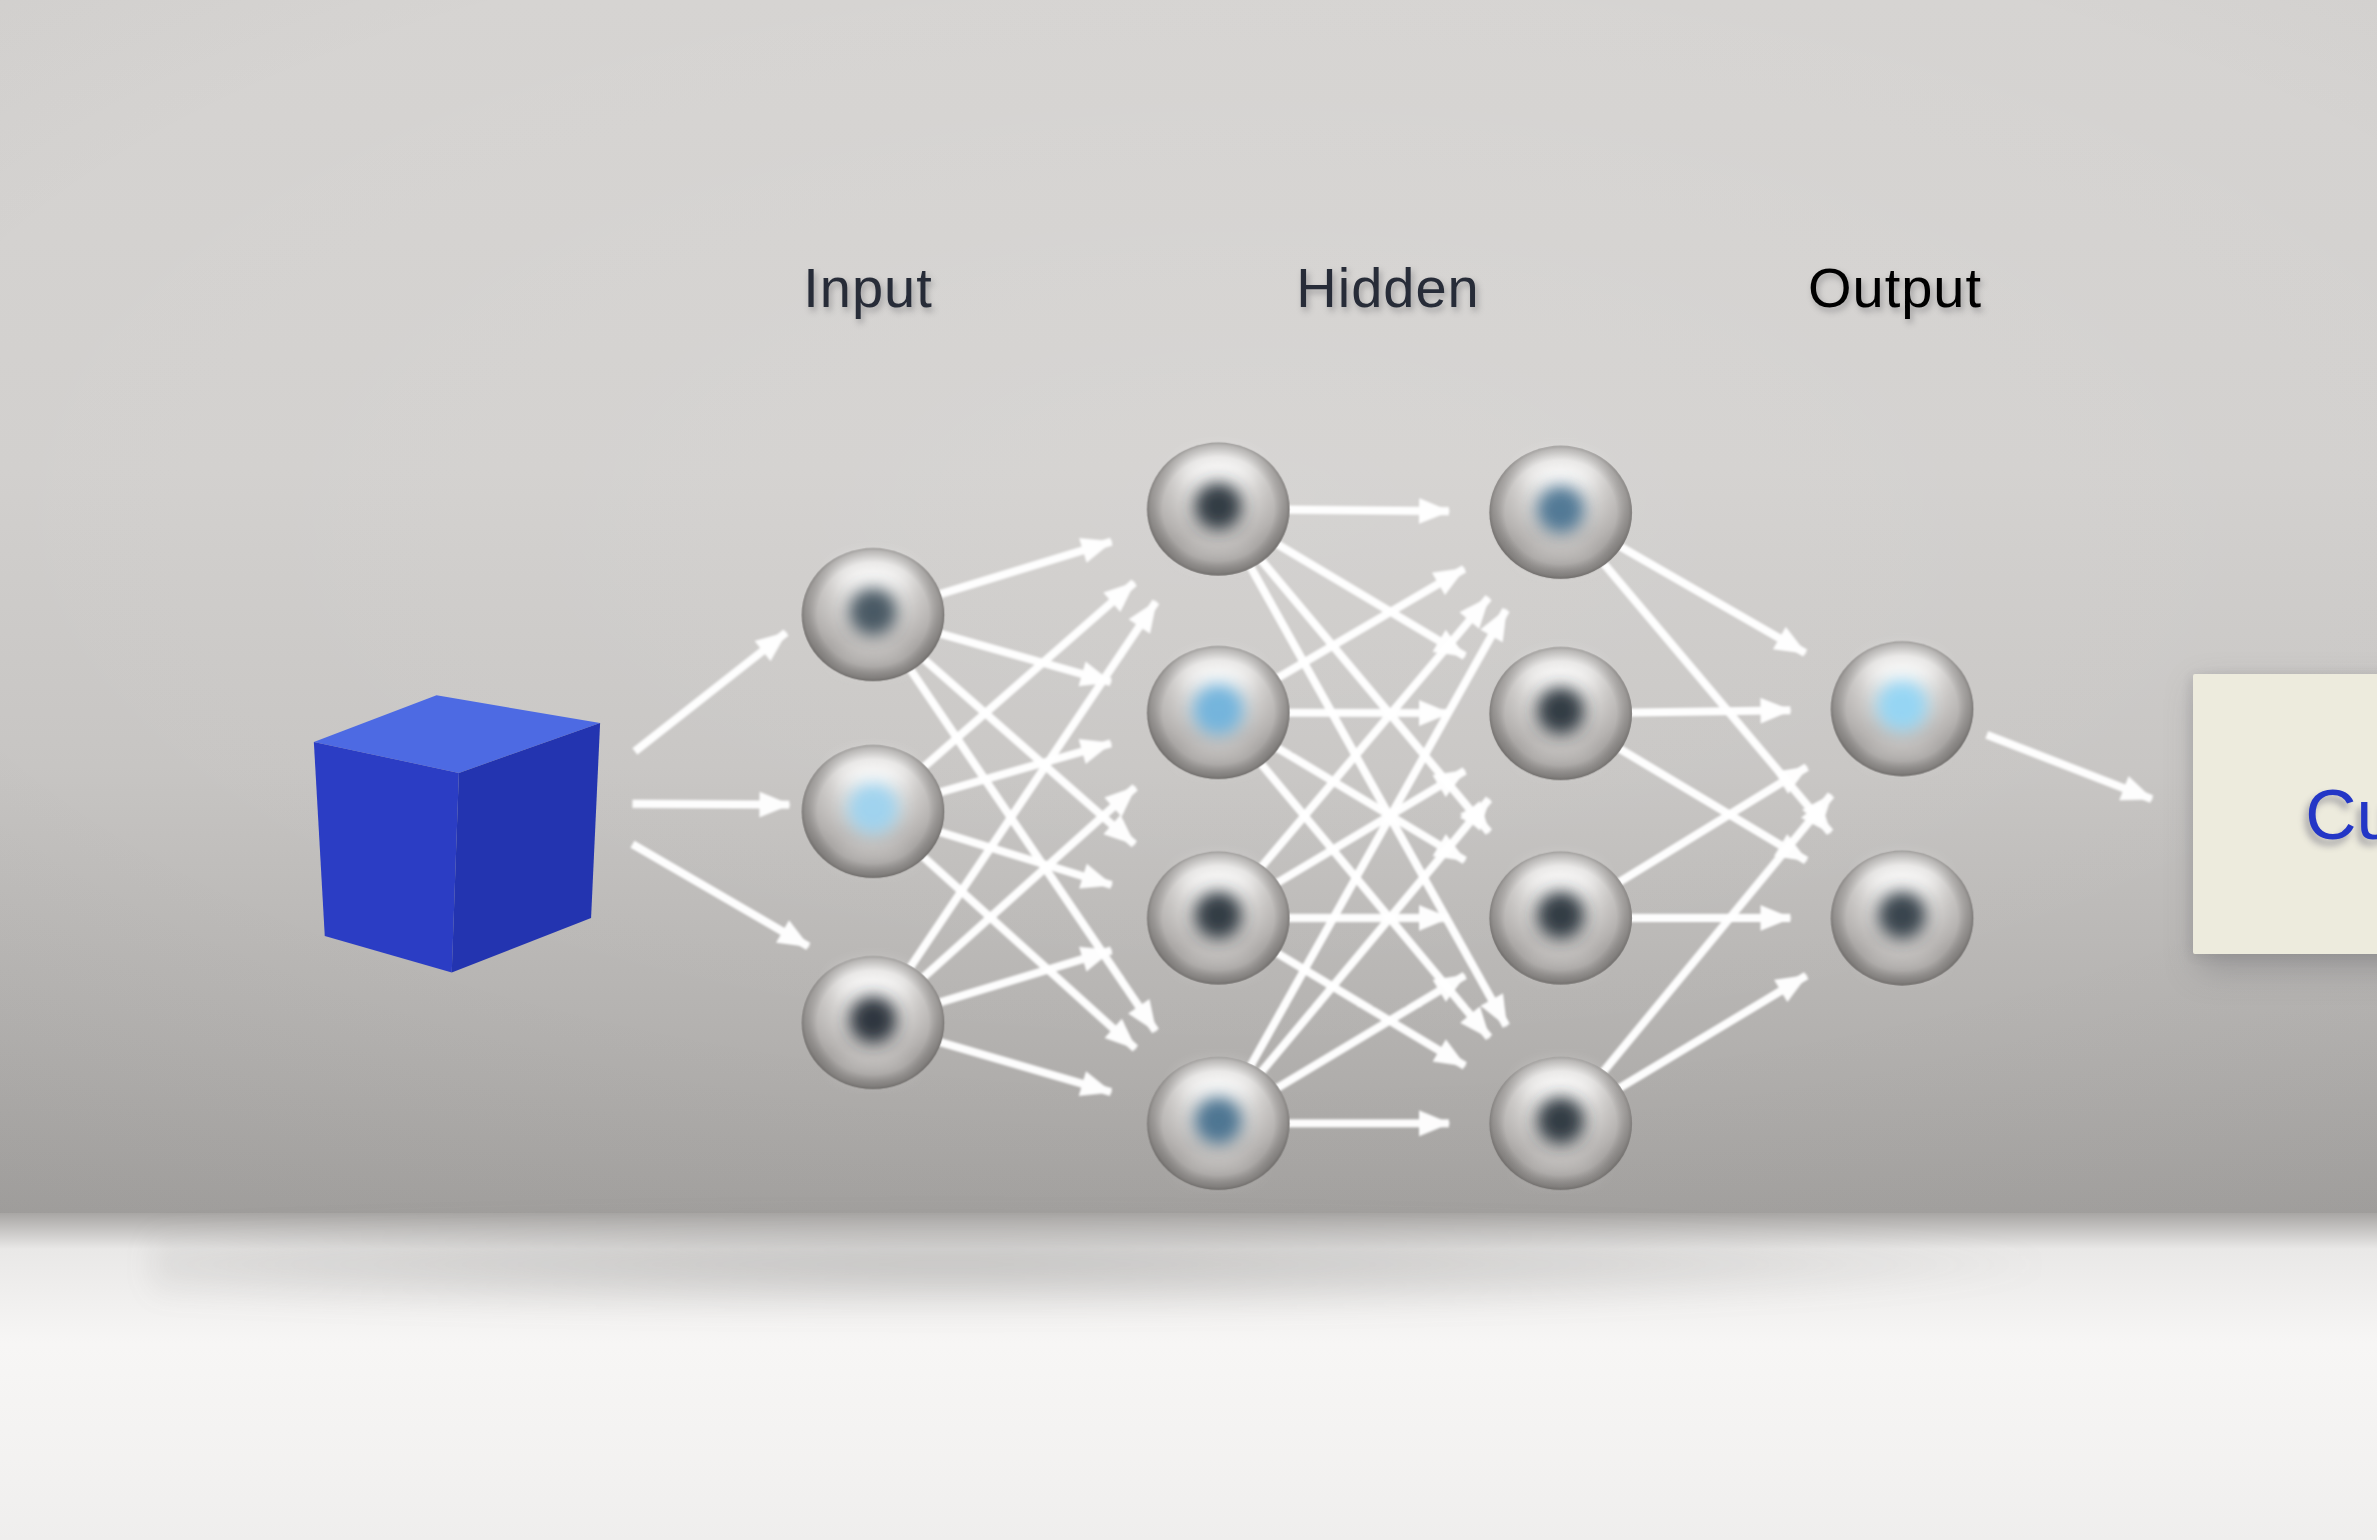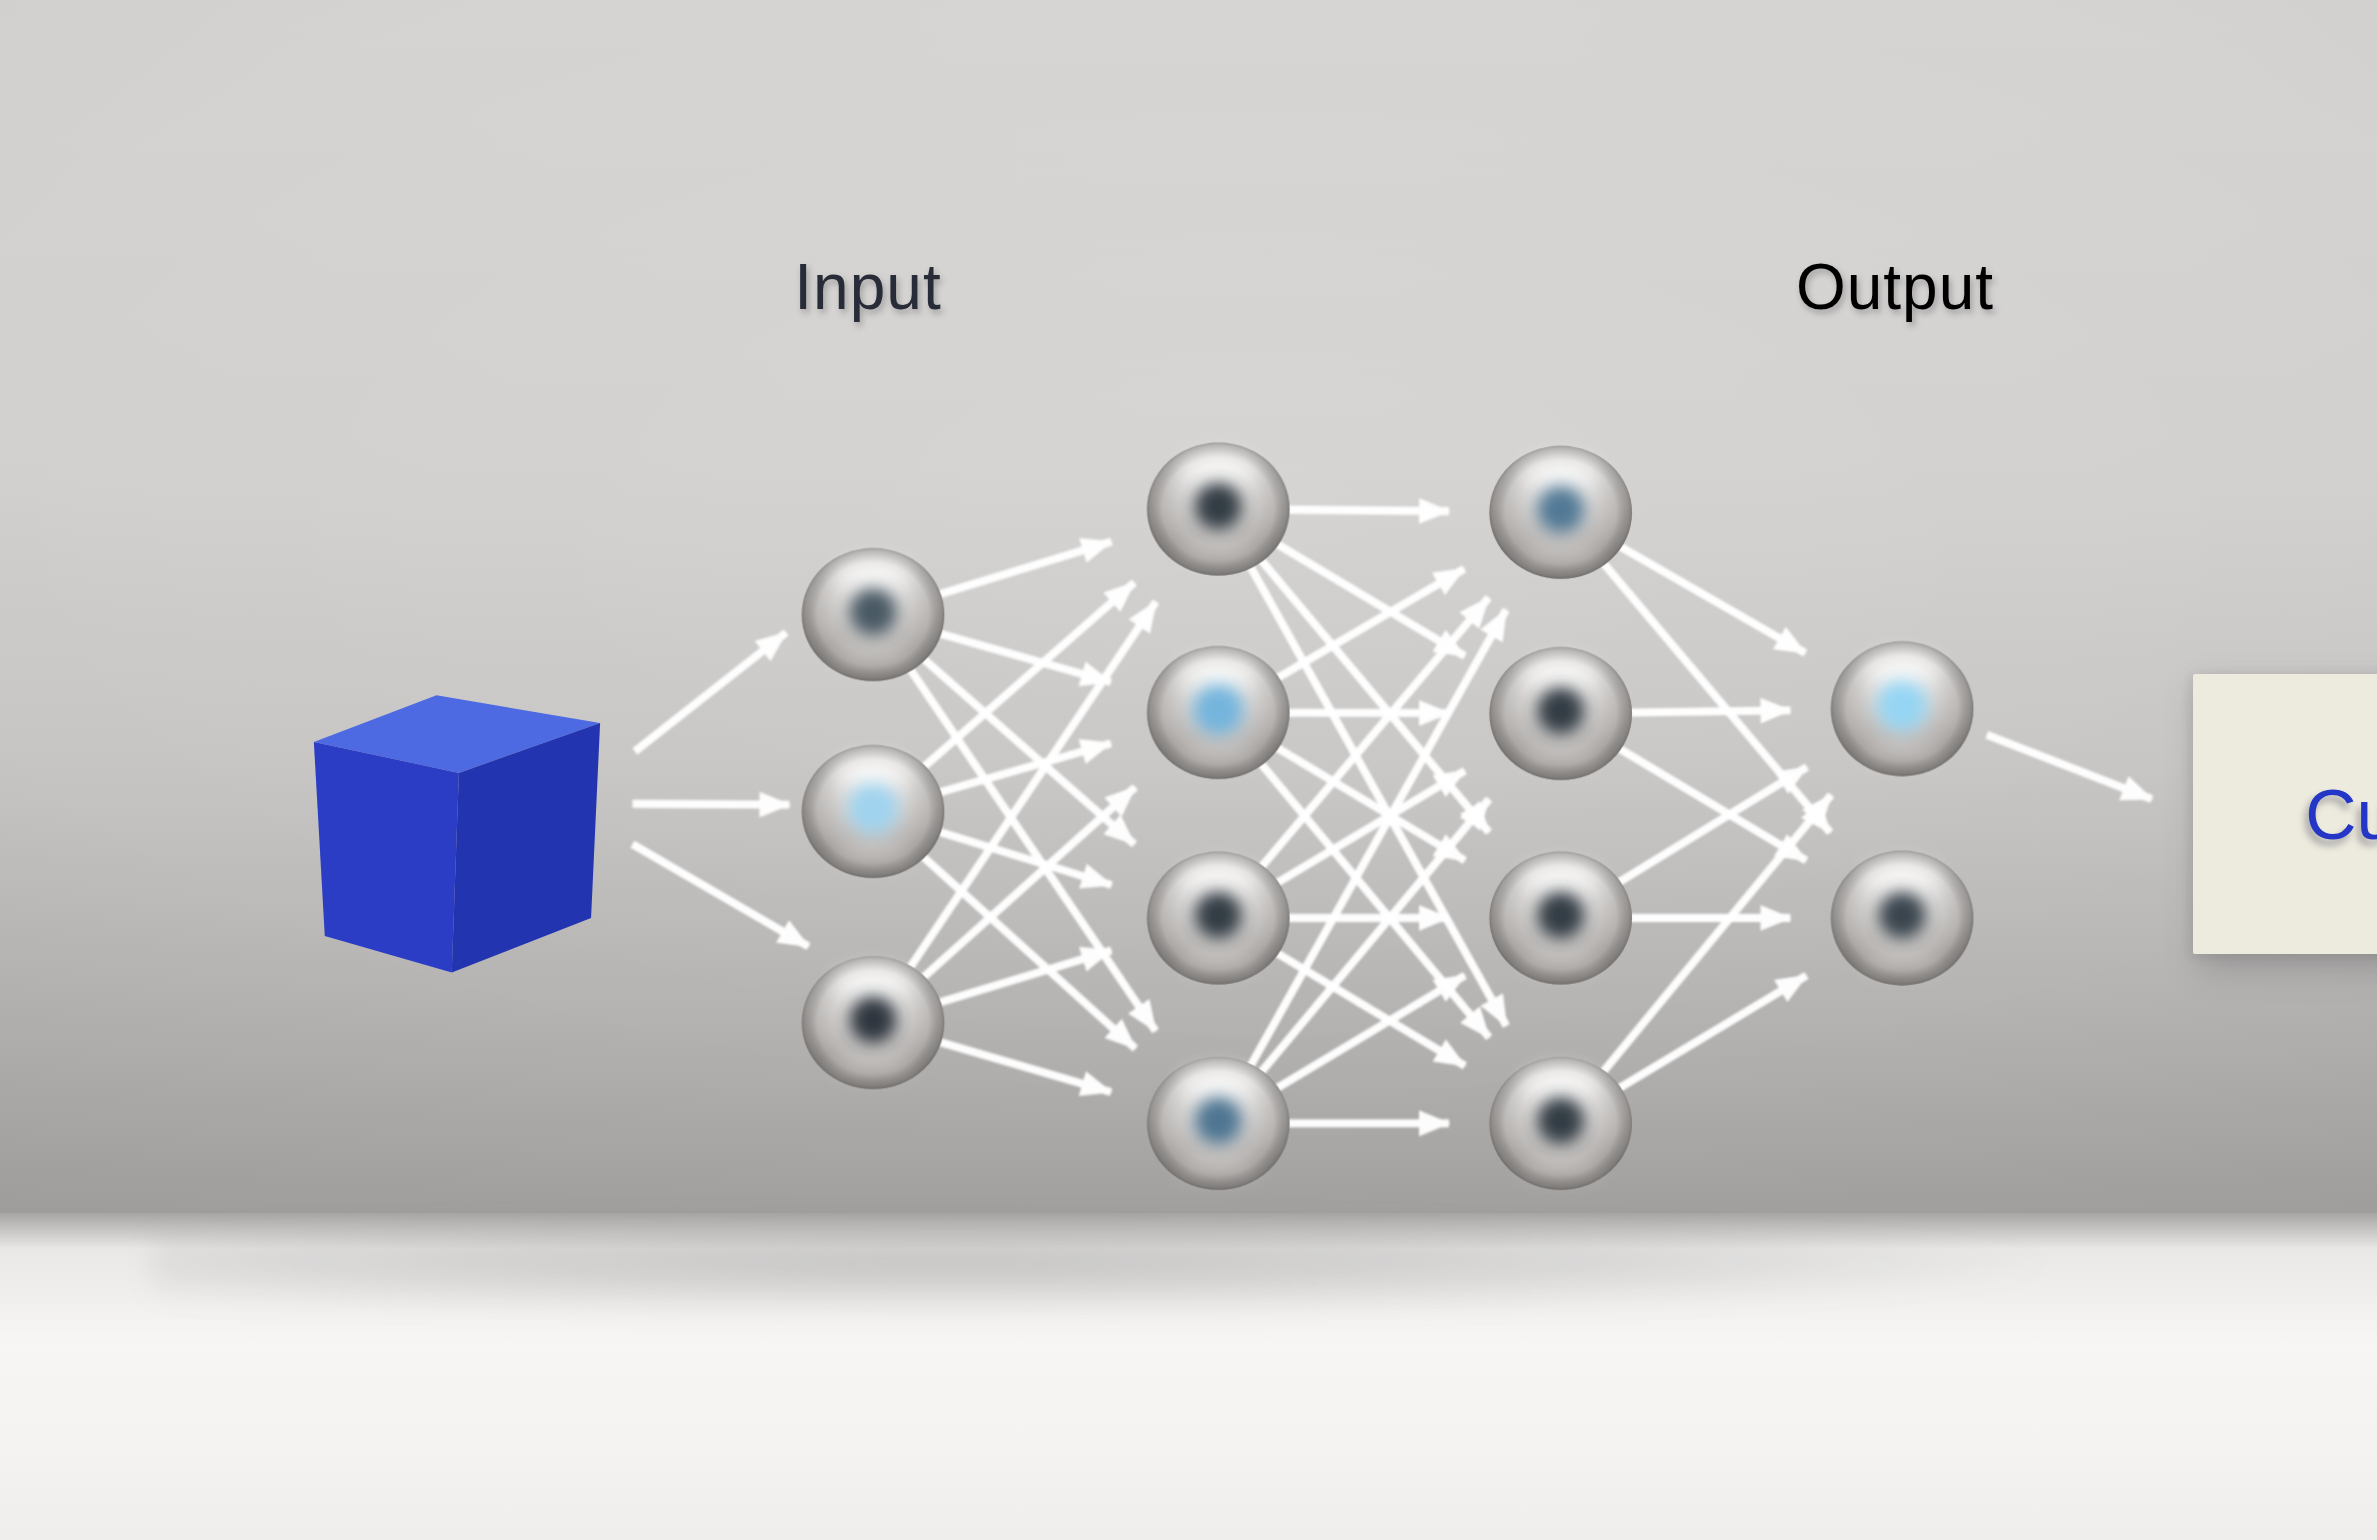--- a/index.html
+++ b/index.html
@@ -12,21 +12,21 @@
   .vignette{position:absolute;left:0;top:0;width:100%;height:1236px;pointer-events:none;
     background:radial-gradient(90% 85% at 46% 40%, rgba(255,255,255,0.10) 0%, rgba(255,255,255,0) 55%, rgba(30,30,32,0.07) 100%);}
   .floor{position:absolute;left:0;top:1213px;width:100%;height:327px;
     background:linear-gradient(180deg,#a8a6a4 0%,#e9e8e7 11%,#f7f6f5 40%,#f3f2f1 75%,#efeeed 100%);}
   .floor-shadow{position:absolute;left:152px;top:1217px;width:1892px;height:95px;
     background:radial-gradient(ellipse at 42% 50%, rgba(105,103,101,0.30) 0%, rgba(105,103,101,0.12) 48%, rgba(105,103,101,0) 72%);
     filter:blur(13.3px);}
   svg.canvas{position:absolute;left:0;top:0;width:2739px;height:1541px;}
   .label{
     position:absolute;transform:translateX(-50%);
-    font-size:64px;line-height:95px;letter-spacing:1px;font-weight:normal;
+    font-size:56px;line-height:95px;letter-spacing:1px;font-weight:normal;
     text-shadow:2.4px 4.3px 6.7px rgba(80,80,86,0.40);white-space:nowrap;
   }
   .card{
     position:absolute;display:flex;align-items:center;justify-content:center;
     box-shadow:6.7px 14.3px 33px rgba(95,95,100,0.35), -1.9px 2.9px 11.4px rgba(95,95,100,0.18);
     border-radius:1.9px;
   }
   .card-text{
     position:relative;font-size:71px;line-height:1;
     text-shadow:-3.3px 5.7px 7.6px rgba(70,70,95,0.45);
@@ -205,20 +205,21 @@
           <ellipse cx="4000" cy="1930" rx="150" ry="142" fill="url(#gBody)"></ellipse>
           <ellipse cx="4000" cy="1930" rx="150" ry="142" fill="url(#gRim)"></ellipse>
           <ellipse cx="4000" cy="1847.64" rx="82.5" ry="34.08" fill="#ffffff" opacity="0.7" filter="url(#bSoft)"></ellipse>
           <ellipse cx="4000" cy="2023.72" rx="87" ry="25.56" fill="#eeecea" opacity="0.35" filter="url(#bSoft)"></ellipse>
           <circle cx="4000" cy="1924" r="50" fill="#333e47" opacity="0.95" filter="url(#bPupil)"></circle>
         </g>
       </g>
   </svg>
 
   <div class="label" id="label-input" style="left: 868px; top: 240px; color: rgb(39, 44, 56);">Input</div>
+  <div class="label" id="label-hidden" style="left: 1388px; top: 240px; color: rgb(39, 44, 56);">Hidden</div>
   <div class="label" id="label-output" style="left: 1895px; top: 240px; color: #000000;">Output</div>
 
   <div class="card" id="prediction-card" style="left: 2193px; top: 674px; width: 394px; height: 280px; background: rgb(237, 235, 221);">
 
     <div class="card-text" style="color: rgb(35, 54, 198);">Cube</div>
   </div>
 </div>
 
 
 </body></html>

